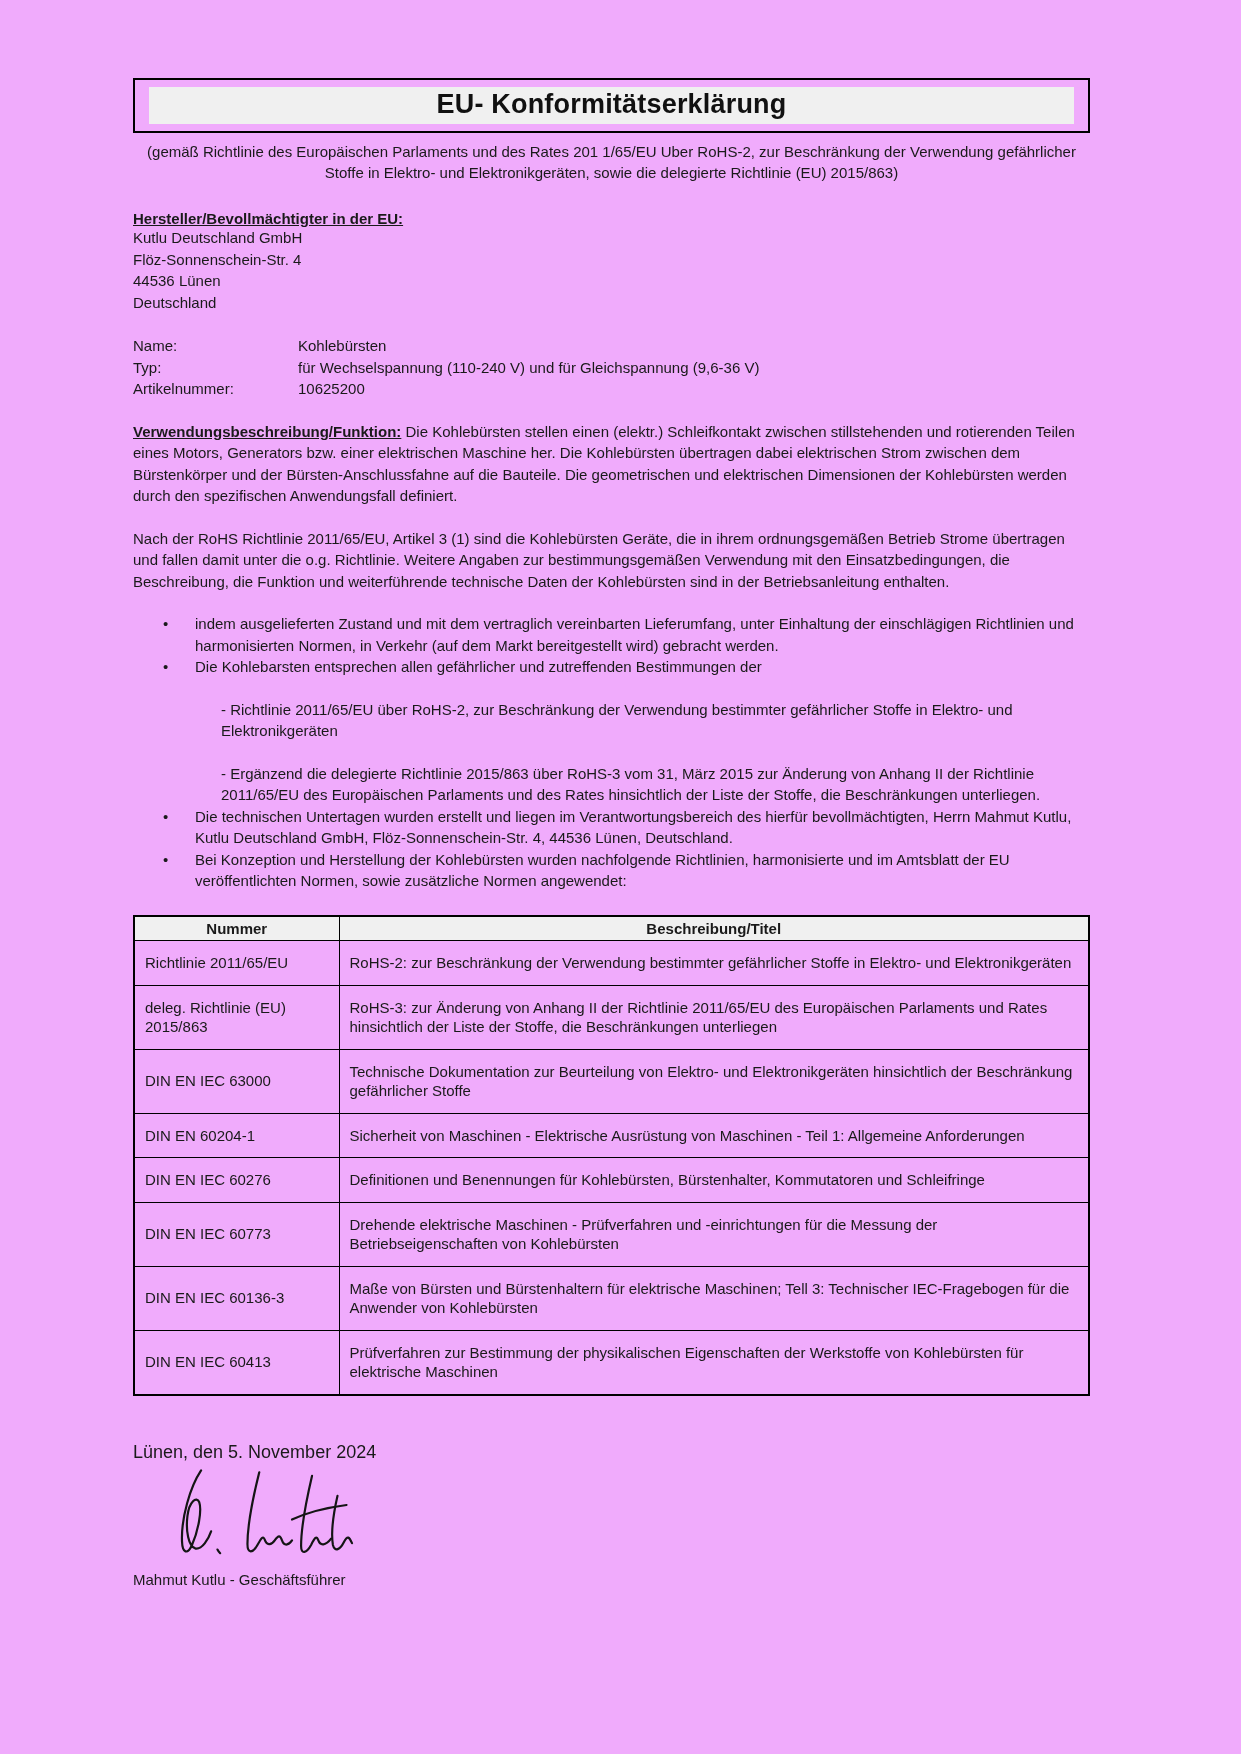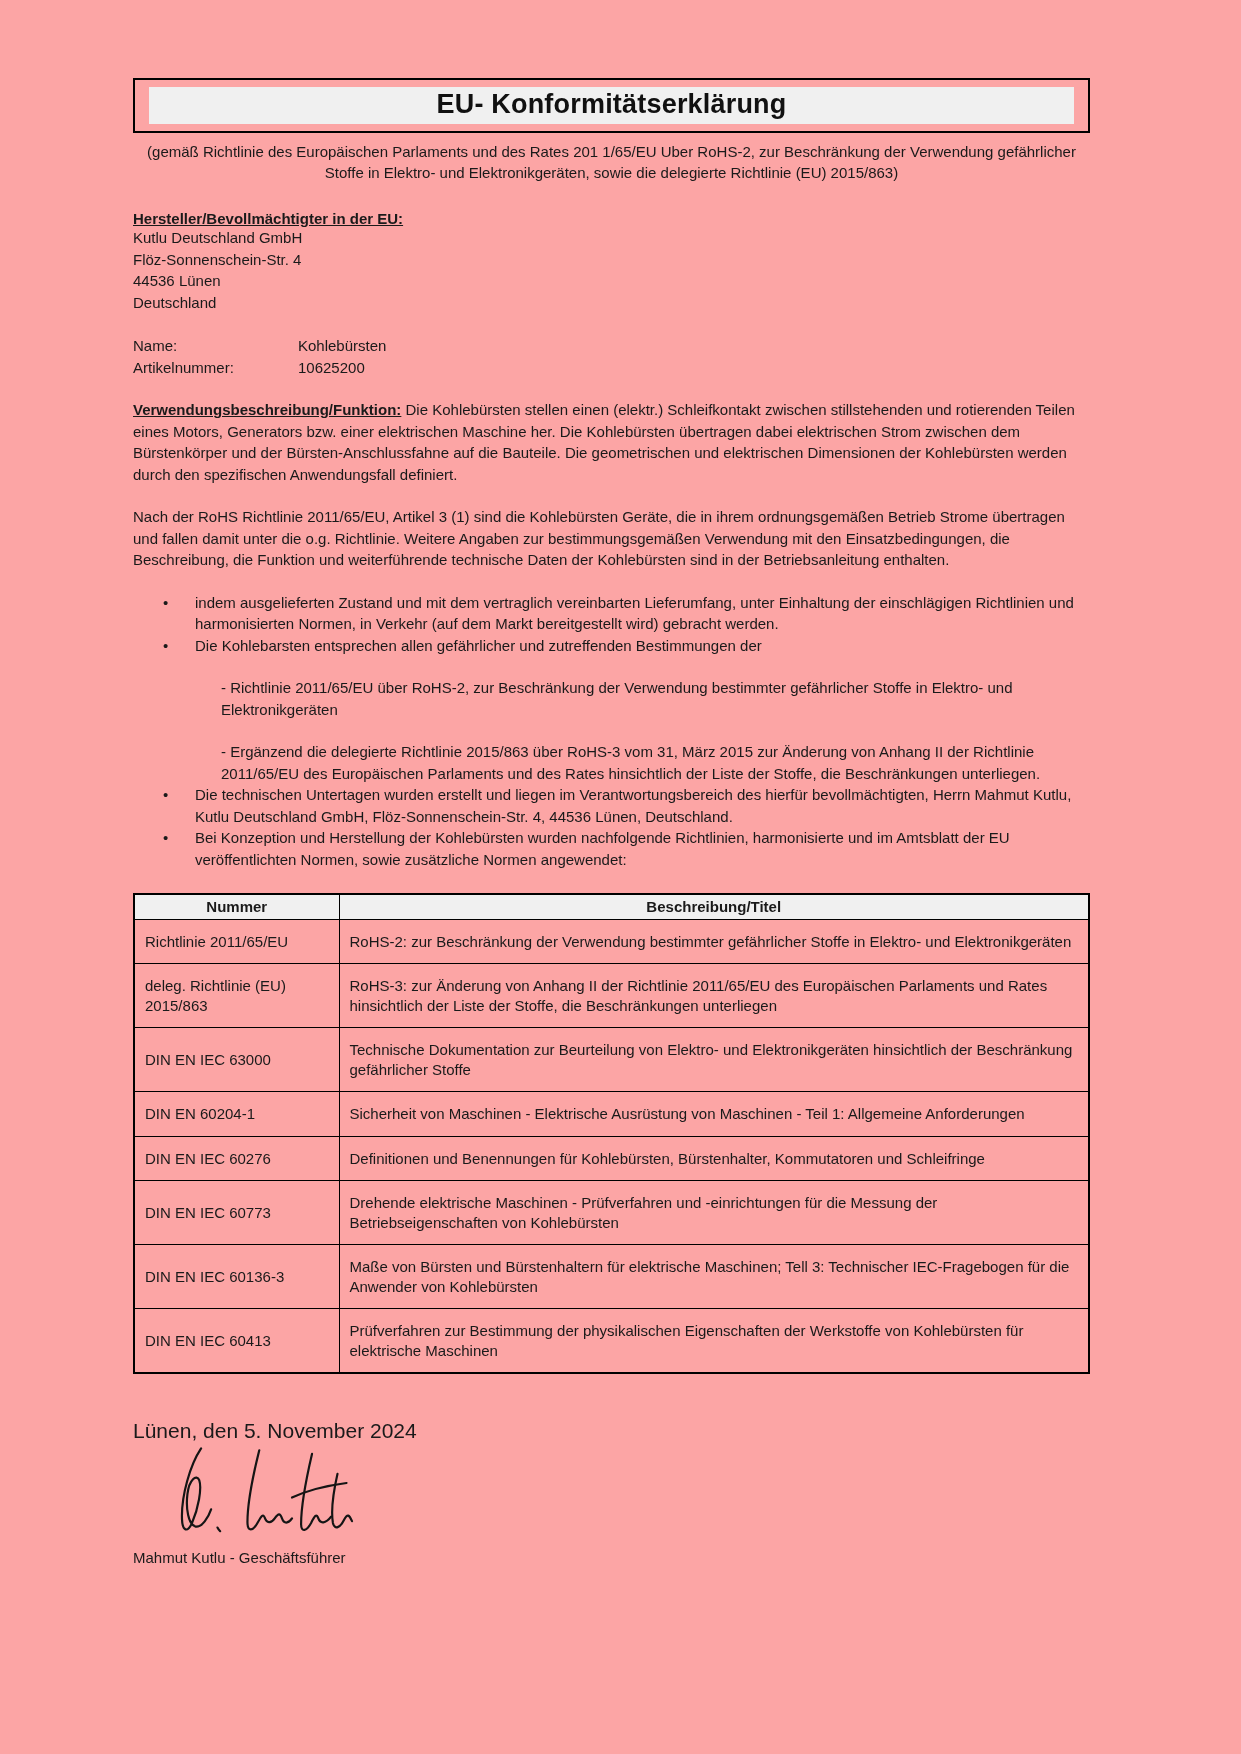--- a/index.html
+++ b/index.html
@@ -1,21 +1,21 @@
 <!DOCTYPE html>
 <html><head>
 <meta charset="utf-8">
 <style>
   * { margin: 0; padding: 0; box-sizing: border-box; }
   html, body { background: #ffffff; }
   .page {
     position: relative;
     width: 1241px;
     height: 1754px;
-    background: #fca5a5;
+    background: #f0abfc;
     font-family: "Liberation Sans", sans-serif;
     color: #1a1a1a;
     overflow: hidden;
   }
   .content {
     position: absolute;
     left: 133px;
     top: 0;
     width: 957px;
   }
@@ -82,21 +82,21 @@
   }
   .norm-table th {
     background: #f0f0f0;
     font-weight: bold;
     text-align: center;
     padding: 2px 3px;
   }
   .norm-table td { padding: 12px 10px; }
   .norm-table td.col-num { width: 205px; }
   .footer { margin-top: 46px; }
-  .place-date { font-size: 21px; line-height: 21px; }
+  .place-date { font-size: 18px; line-height: 21px; }
   .signature-wrap { margin-left: 14px; margin-top: 2px; height: 100px; }
   .signatory { font-size: 15px; line-height: 21px; margin-top: 4px; }
 </style>
 </head>
 <body>
 
 <div class="page">
   <div class="content">
 
     <div class="title-box">
@@ -110,20 +110,24 @@
     <div class="section-heading">Hersteller/Bevollmächtigter in der EU:</div>
     <div class="addr-line">Kutlu Deutschland GmbH</div>
     <div class="addr-line">Flöz-Sonnenschein-Str. 4</div>
     <div class="addr-line">44536 Lünen</div>
     <div class="addr-line">Deutschland</div>
 
     <div class="product-block">
       <div class="product-row">
         <span class="product-label">Name:</span>
         <span class="product-value">Kohlebürsten</span>
+      </div>
+      <div class="product-row">
+        <span class="product-label">Typ:</span>
+        <span class="product-value">für Wechselspannung (110-240 V) und für Gleichspannung (9,6-36 V)</span>
       </div>
       <div class="product-row">
         <span class="product-label">Artikelnummer:</span>
         <span class="product-value">10625200</span>
       </div>
     </div>
 
     <p class="para"><span class="inline-heading">Verwendungsbeschreibung/Funktion:</span><span> Die Kohlebürsten stellen einen (elektr.) Schleifkontakt zwischen stillstehenden und rotierenden Teilen eines Motors, Generators bzw. einer elektrischen Maschine her. Die Kohlebürsten übertragen dabei elektrischen Strom zwischen dem Bürstenkörper und der Bürsten-Anschlussfahne auf die Bauteile. Die geometrischen und elektrischen Dimensionen der Kohlebürsten werden durch den spezifischen Anwendungsfall definiert.</span></p>
 
     <p class="para">Nach der RoHS Richtlinie 2011/65/EU, Artikel 3 (1) sind die Kohlebürsten Geräte, die in ihrem ordnungsgemäßen Betrieb Strome übertragen und fallen damit unter die o.g. Richtlinie. Weitere Angaben zur bestimmungsgemäßen Verwendung mit den Einsatzbedingungen, die Beschreibung, die Funktion und weiterführende technische Daten der Kohlebürsten sind in der Betriebsanleitung enthalten.</p>

